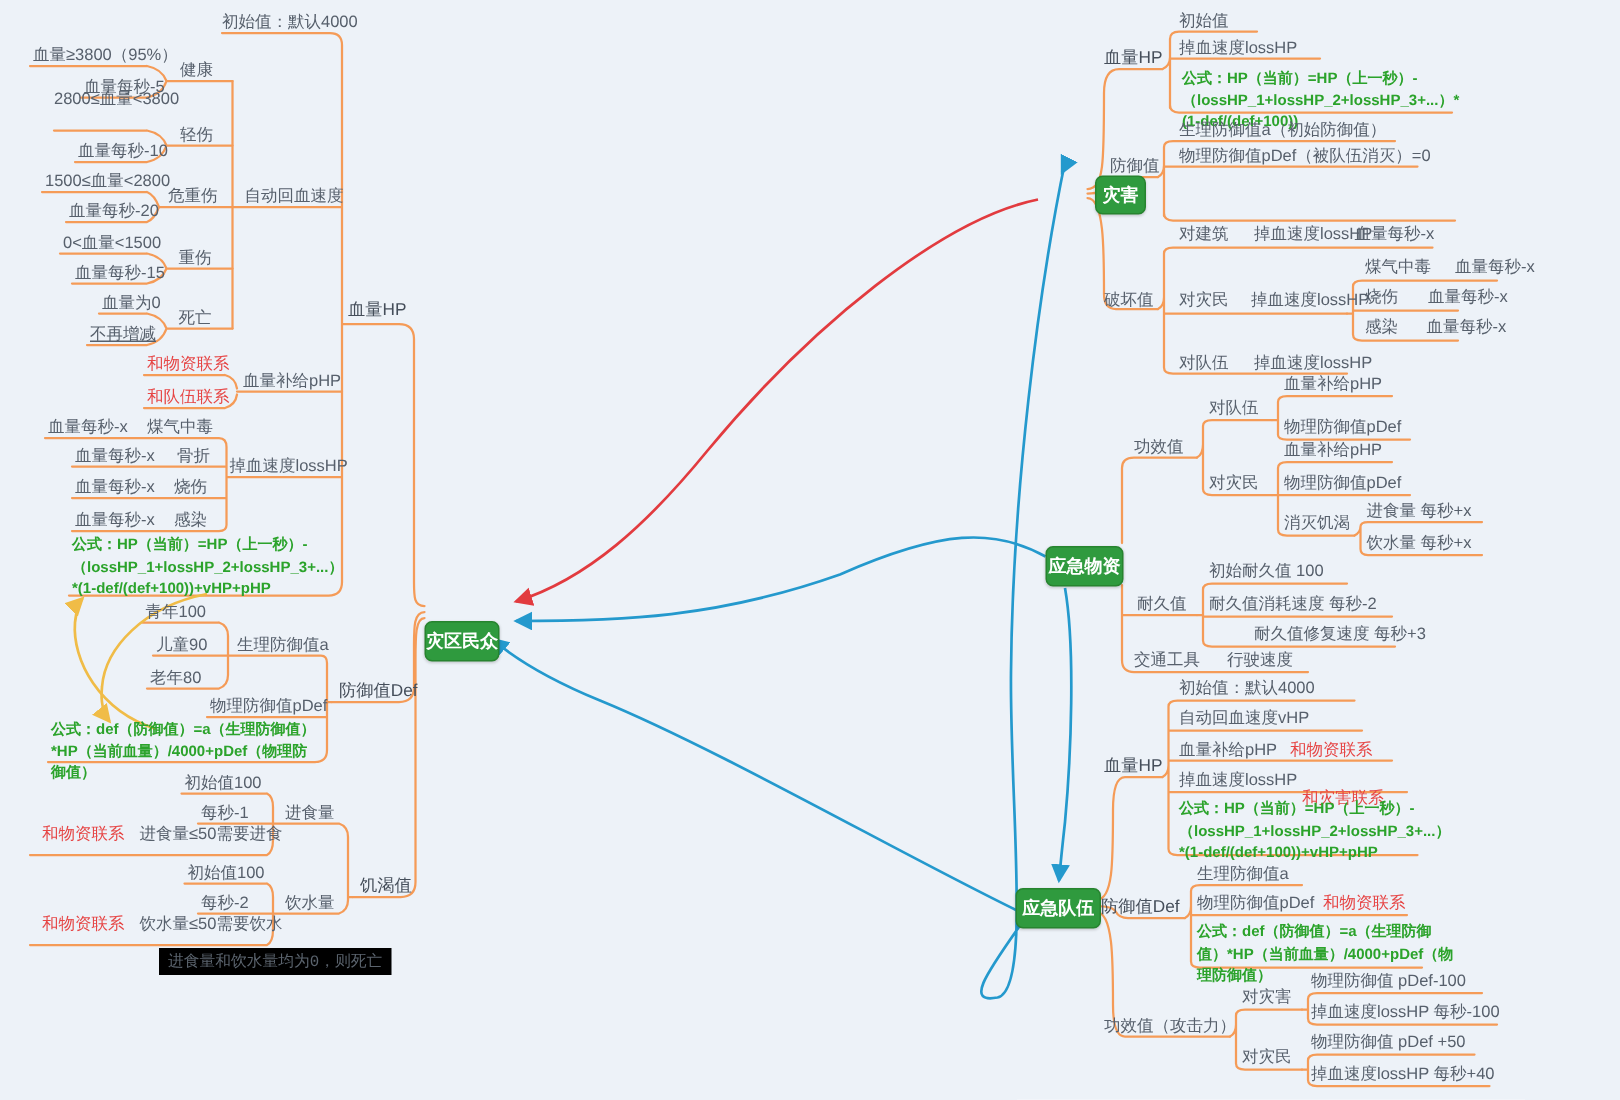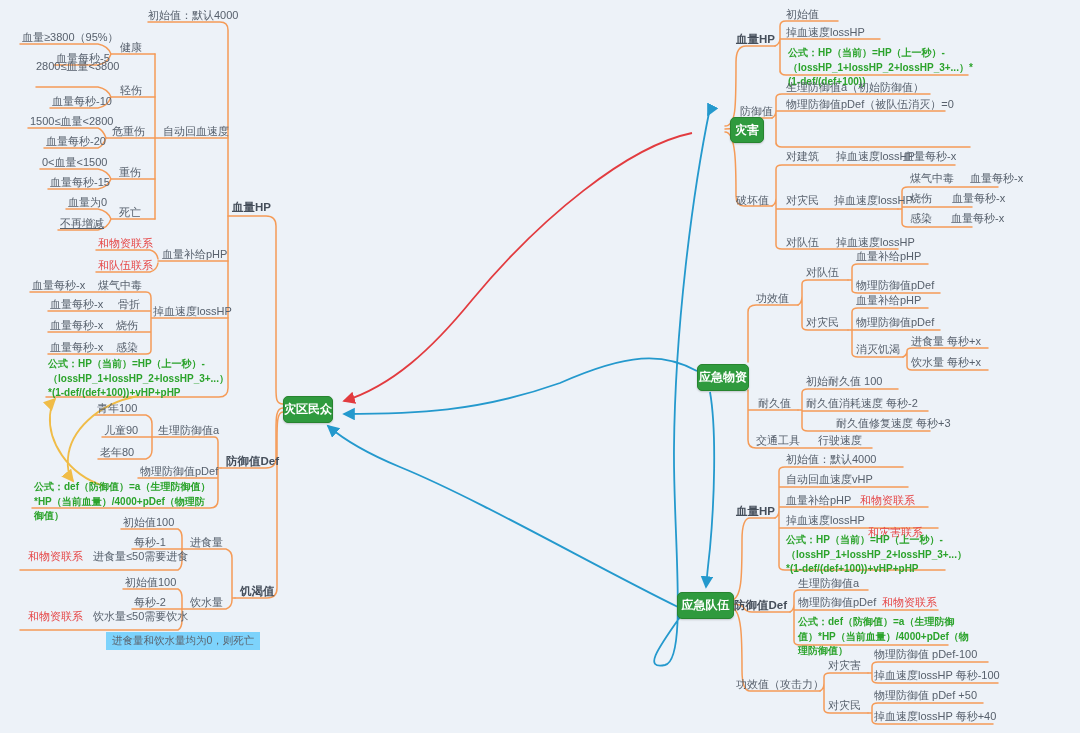--- a/index.html
+++ b/index.html
@@ -1,26 +1,26 @@
 <!DOCTYPE html>
 <html><head>
 <meta charset="utf-8">
 <style>
   html,body{margin:0;padding:0;}
   #canvas{position:relative;width:1080px;height:733px;background:#edf2f8;overflow:hidden;
           font-family:"Liberation Sans",sans-serif;}
   svg.wires{position:absolute;left:0;top:0;}
   .lbl{position:absolute;font-size:11px;color:#57606c;white-space:nowrap;line-height:1.15;}
-  .bold{font-weight:bold;color:#454e5a;font-size:11.5px;}
+  .bold{font-weight:normal;color:#454e5a;font-size:11.5px;}
   .red{color:#e64545;}
   .formula{position:absolute;font-weight:bold;font-size:10px;color:#2ba32b;white-space:normal;line-height:1.45;}
   .gnode{position:absolute;background:#2f9a3e;border:1px solid #27842f;border-radius:5px;color:#fff;
          font-weight:bold;font-size:12px;display:flex;align-items:center;justify-content:center;
          box-shadow:0 1px 2px rgba(0,0,0,.18);}
-  .note{position:absolute;background:#7dd3fc;color:#5b646e;font-size:10.5px;padding:2px 6px;white-space:nowrap;}
+  .note{position:absolute;background:#000000;color:#5b646e;font-size:10.5px;padding:2px 6px;white-space:nowrap;font-family:Liberation Mono, monospace;}
 </style>
 </head>
 <body>
 
 <div id="canvas">
 
 <svg class="wires" width="1080" height="733">
   <defs>
     <marker id="mRed" markerWidth="9" markerHeight="9" refX="6" refY="3.5" orient="auto">
       <path d="M0,0 L7,3.5 L0,7 Z" fill="#e23b3f"></path>
@@ -87,21 +87,21 @@
 
   <path d="M692,133 C628,146 540,218 472,300 C432,349 392,386 344,401" stroke="#e23b3f" stroke-width="1.8" fill="none" marker-end="url(#mRed)"></path>
   <path d="M697,371 C663,352 628,353 560,383 C478,412 414,414 344,414" stroke="#2499cd" stroke-width="1.8" fill="none" marker-end="url(#mTeal)"></path>
   <path d="M678,607 C598,568 478,499 400,467 C366,453 342,438 328,426" stroke="#2499cd" stroke-width="1.8" fill="none" marker-end="url(#mTeal)"></path>
   <path d="M710,392 C717,432 714,505 710,548 C708,566 707,576 706,587" stroke="#2499cd" stroke-width="1.8" fill="none" marker-end="url(#mTeal)"></path>
   <path d="M680,617 C656,651 644,669 665,665 C688,660 673,535 674,448 C675,330 692,195 710,108 C710,111 709,113 708,115" stroke="#2499cd" stroke-width="1.8" fill="none" marker-end="url(#mTeal)"></path>
   <path d="M104,486 C66,474 48,440 50,415 C51,407 52,402 55,399" stroke="#f0bc47" stroke-width="1.8" fill="none" marker-end="url(#mYel)"></path>
   <path d="M138,396 C96,404 70,432 68,458 C67,468 69,476 73,481" stroke="#f0bc47" stroke-width="1.8" fill="none" marker-end="url(#mYel)"></path>
 </svg>
 
-<div class="gnode" style="left:283px;top:396px;width:48px;height:25px;">灾区民众</div>
+<div class="gnode" style="left:283px;top:414px;width:48px;height:25px;">灾区民众</div>
 <div class="gnode" style="left:694px;top:117px;width:32px;height:24px;margin-left:36px;">灾害</div>
 <div class="gnode" style="left:697px;top:364px;width:50px;height:25px;">应急物资</div>
 <div class="gnode" style="left:677px;top:592px;width:55px;height:25px;">应急队伍</div>
 
 <div class="lbl" style="left:148px;top:9px;">初始值：默认4000</div>
 
 <div class="lbl" style="left:22px;top:31px;">血量≥3800（95%）</div>
 <div class="lbl" style="left:120px;top:41px;">健康</div>
 <div class="lbl" style="left:56px;top:52px;">血量每秒-5</div>
 

